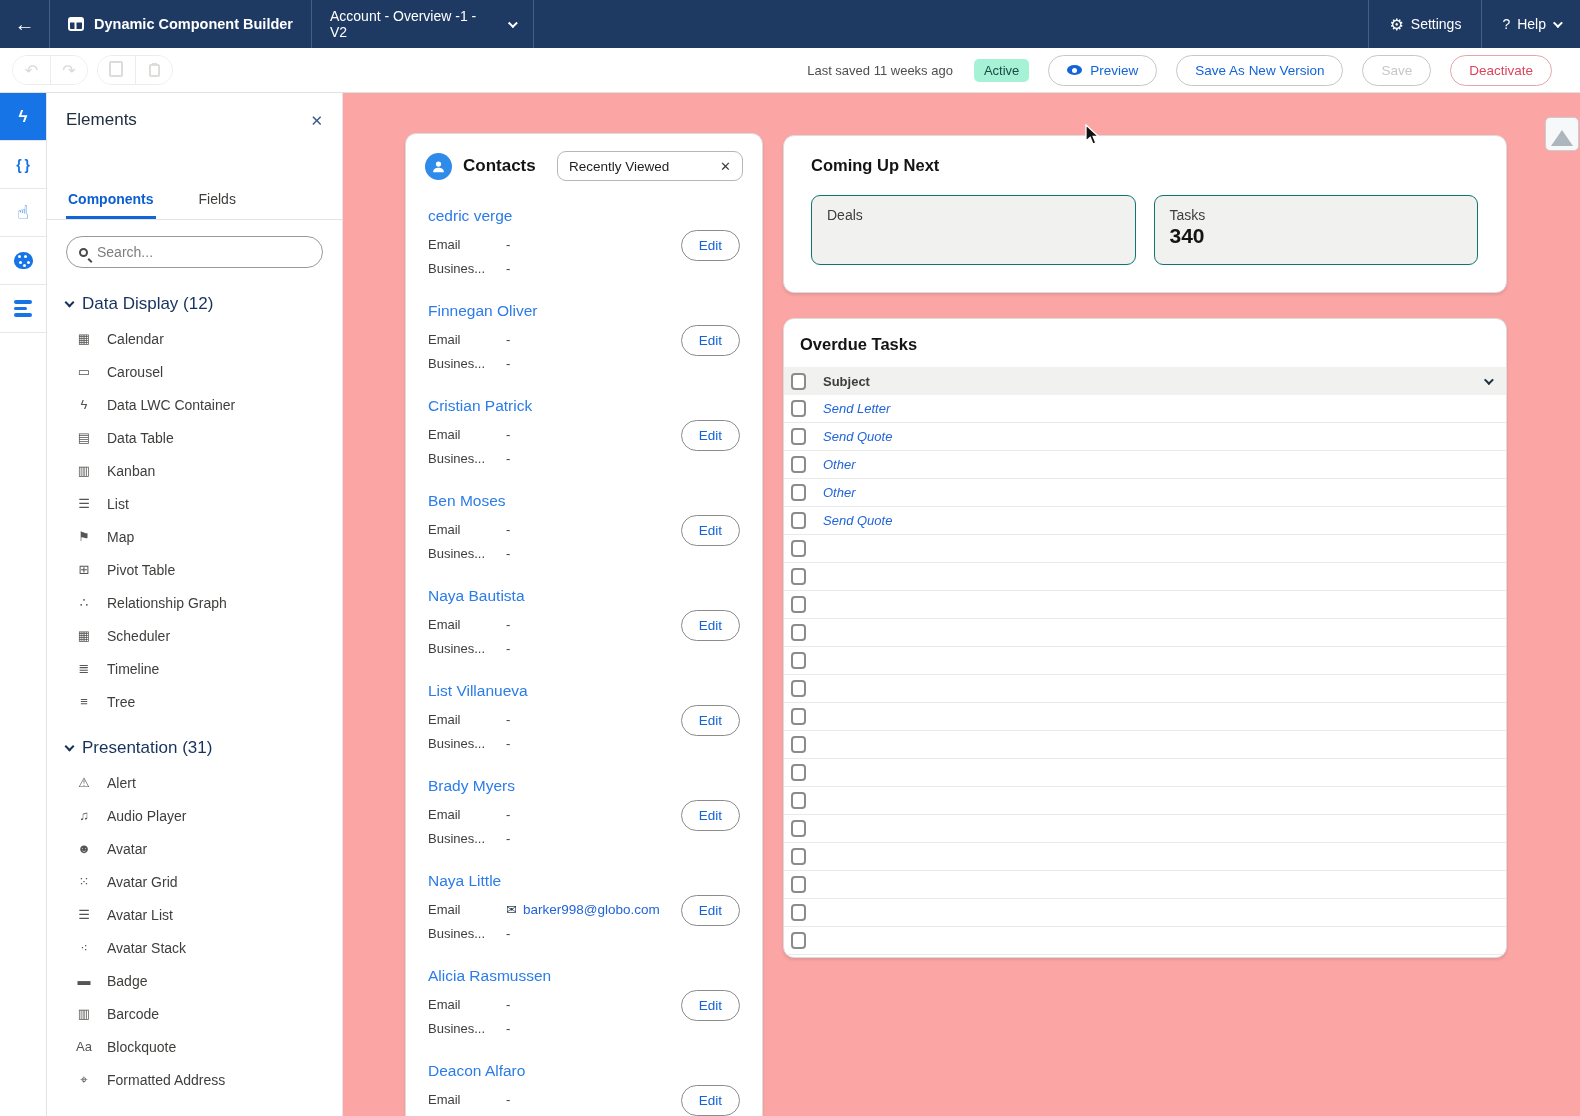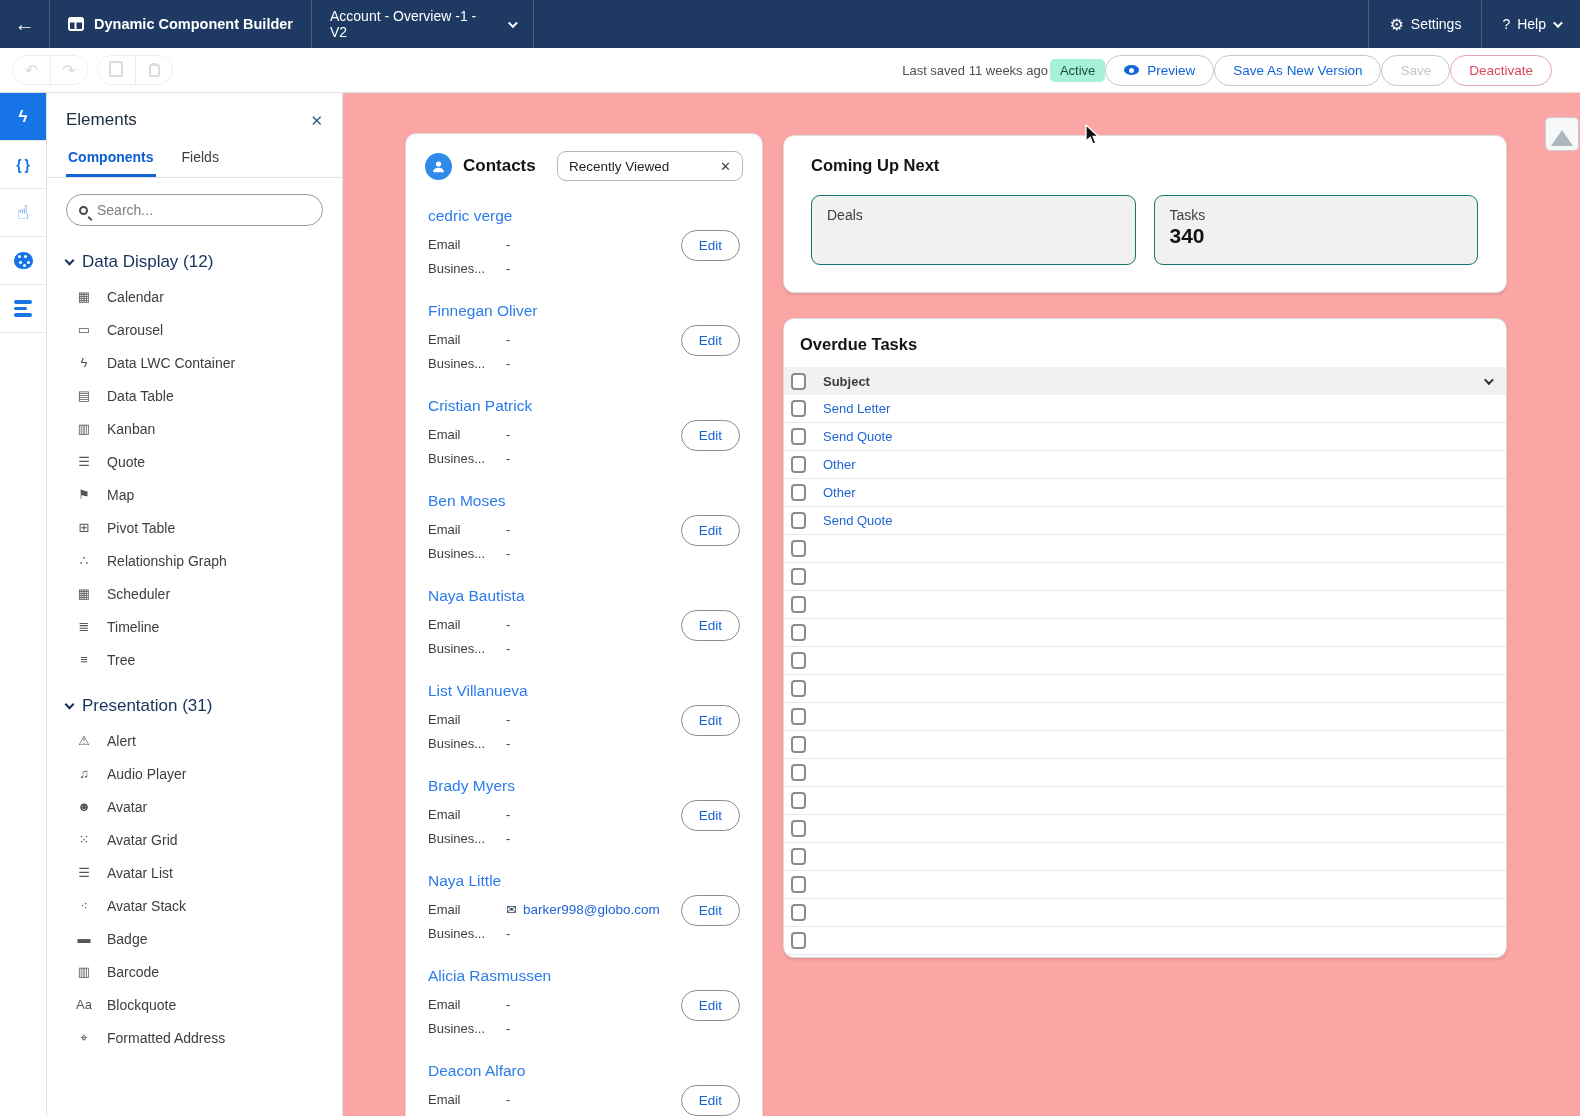--- a/index.html
+++ b/index.html
@@ -23,21 +23,21 @@
 
   
   .toolbar { height:45px; background:#fff; border-bottom:1px solid #e1e1e0; display:flex; align-items:center; padding:0 28px 0 12px; }
   .tool-group { display:flex; border:1px solid #ececec; border-radius:16px; height:30px; margin-right:9px; overflow:hidden; }
   .tool-btn { width:37px; display:flex; align-items:center; justify-content:center; color:#d9d9d8; font-size:16px; background:#fff; }
   .tool-btn + .tool-btn { border-left:1px solid #ececec; }
   .i-copy { position:relative; width:10px; height:12px; border:2px solid #dcdcdb; border-radius:2px; }
   .i-copy::before { content:''; position:absolute; left:-5px; top:-5px; width:10px; height:12px; border:2px solid #dcdcdb; border-radius:2px; background:#fff; }
   .i-paste { position:relative; width:11px; height:13px; border:2px solid #dcdcdb; border-radius:2px; }
   .i-paste::before { content:''; position:absolute; top:-3px; left:1px; width:5px; height:3px; background:#dcdcdb; }
-  .tb-right { margin-left:auto; display:flex; align-items:center; gap:0; }
+  .tb-right { margin-left:auto; display:flex; align-items:center; gap:19px; }
   .last-saved { font-size:13px; color:#514f4d; margin-right:2px; }
   .badge { background:#a5f2d6; color:#1a4a44; font-size:13px; padding:4px 10px; border-radius:5px; }
   .pill-btn { display:flex; align-items:center; gap:8px; height:31px; padding:0 18px; border:1px solid #c7c7c5;
               border-radius:16px; background:#fff; font-size:13.5px; font-weight:500; cursor:pointer; }
   .pill-btn.blue { color:#1264d8; }
   .pill-btn.disabled { color:#c9c7c5; cursor:default; }
   .pill-btn.danger { color:#dd4459; border-color:#e4a5ae; }
   .eye { position:relative; width:15px; height:10px; background:#1264d8; border-radius:50%; }
   .eye::after { content:''; position:absolute; left:5px; top:2.5px; width:5px; height:5px; background:#fff; border-radius:50%; }
 
@@ -52,21 +52,21 @@
                       background:#fff; box-shadow:6px 0 0 #fff, 1px 6px 0 #fff, 9px 6px 0 #fff, 5px 9px 0 #fff; }
   .i-menu { display:flex; flex-direction:column; gap:3px; }
   .i-menu span { width:18px; height:3.5px; background:#1674e6; border-radius:2px; }
   .i-menu span:nth-child(2) { width:13px; }
 
   
   .panel { width:296px; background:#fff; border-right:1px solid #e3e3e2; overflow:hidden; }
   .panel-header { display:flex; align-items:flex-end; justify-content:space-between; padding:17px 19px 13px; }
   .panel-title { font-size:17px; font-weight:500; color:#20303f; }
   .panel-close { color:#3a5a86; font-size:15px; cursor:pointer; }
-  .tabs { display:flex; gap:24px; padding:0 19px; border-bottom:1px solid #e3e3e2; }
+  .tabs { display:flex; gap:41px; padding:0 19px; border-bottom:1px solid #e3e3e2;margin-top:42px; }
   .tab { padding:6px 2px 9px; font-size:14px; color:#3e3e3c; cursor:pointer; }
   .tab.active { color:#0b5fd3; font-weight:700; border-bottom:3px solid #1264d8; }
   .search-box { margin:16px 19px 6px; height:32px; border:1px solid #9a9a98; border-radius:16px;
                 display:flex; align-items:center; padding:10px 12px; gap:9px; }
   .mag { position:relative; width:9px; height:9px; border:2px solid #4a4a48; border-radius:50%; flex:0 0 auto; }
   .mag::after { content:''; position:absolute; left:8px; top:8px; width:2px; height:5px; background:#4a4a48; transform:rotate(-45deg); }
   .search-box input { border:none; outline:none; font-size:14px; color:#3e3e3c; width:100%; font-family:inherit; }
   .search-box input::placeholder { color:#7d7d7b; }
   .section-header { display:flex; align-items:center; gap:9px; padding:20px 19px 8px; cursor:pointer; }
   .sec-chev { width:7px; height:7px; border-right:2px solid #16325c; border-bottom:2px solid #16325c;
@@ -111,21 +111,21 @@
   .next-count { font-size:21px; font-weight:800; color:#141414; margin-top:1px; }
 
   
   .overdue-card { left:440px; top:225px; width:724px; height:640px; overflow:hidden; }
   .overdue-card .card-title { padding:16px 0 0 16px; }
   .task-table { margin-top:13px; }
   .t-head { height:28px; background:#f1f1f0; display:flex; align-items:center; padding:0 15px 0 7px; }
   .t-head-label { font-size:13px; font-weight:700; color:#3e3e3c; margin-left:17px; }
   .t-head .chev { border-color:#20303f; margin-left:auto; }
   .t-row { height:28px; display:flex; align-items:center; padding:0 15px 0 7px; border-bottom:1px solid #eaeae9; }
-  .t-link { font-size:13px; font-weight:500; color:#2264d8; margin-left:17px; cursor:pointer; }
+  .t-link { font-size:13px; font-weight:500; color:#2264d8; margin-left:17px; cursor:pointer;font-style:italic; }
   .checkbox { width:15px; height:17px; border:2px solid #8b8b89; border-radius:4px; background:#fff; flex:0 0 auto; cursor:pointer; }
 
   
   .float-thumb { position:absolute; left:1202px; top:24px; width:34px; height:34px; background:#f7f8f9;
                  border:1px solid #c9ccd0; border-radius:5px; display:flex; align-items:flex-end; justify-content:center;
                  overflow:hidden; cursor:pointer; }
   .float-thumb .tri { width:22px; height:16px; background:#aeb6bd; clip-path:polygon(0 100%,50% 0,100% 100%); margin-bottom:4px; }
   .cursor { position:absolute; left:742px; top:31px; pointer-events:none; }
 </style>
 </head>
@@ -254,21 +254,21 @@
             <div class="comp-item">
               <span class="comp-icon">▤</span>
               <span class="comp-label">Data Table</span>
             </div>
             <div class="comp-item">
               <span class="comp-icon">▥</span>
               <span class="comp-label">Kanban</span>
             </div>
             <div class="comp-item">
               <span class="comp-icon">☰</span>
-              <span class="comp-label">Quote</span>
+              <span class="comp-label">List</span>
             </div>
             <div class="comp-item">
               <span class="comp-icon">⚑</span>
               <span class="comp-label">Map</span>
             </div>
             <div class="comp-item">
               <span class="comp-icon">⊞</span>
               <span class="comp-label">Pivot Table</span>
             </div>
             <div class="comp-item">

